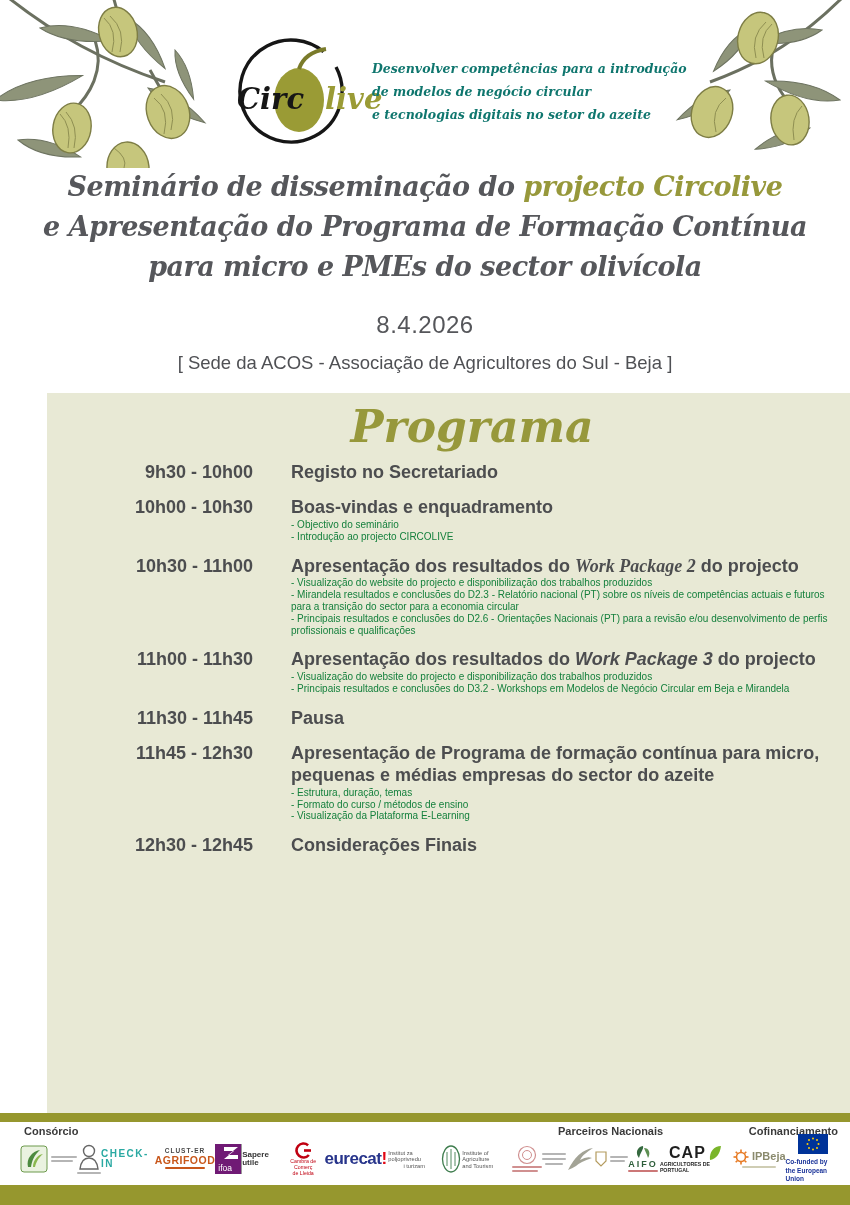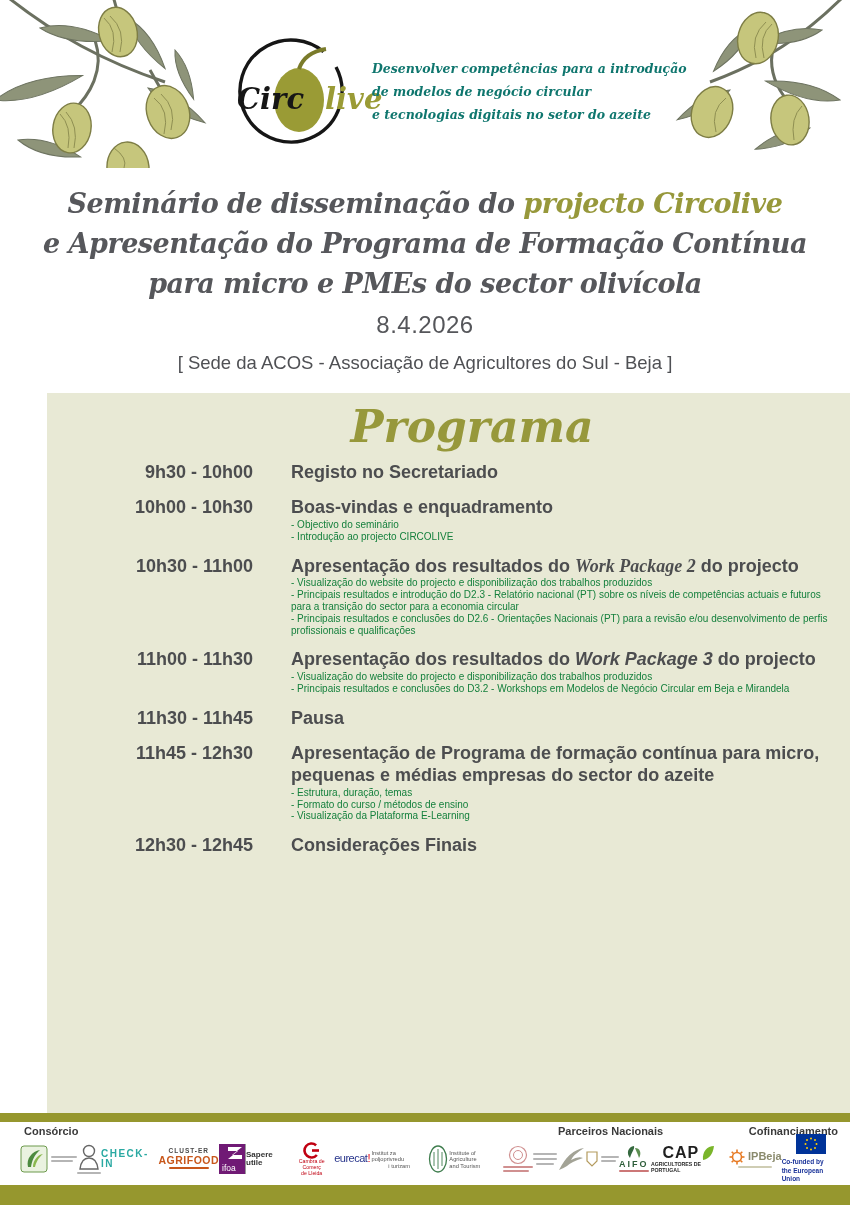--- a/index.html
+++ b/index.html
@@ -10,21 +10,21 @@
   .branch { position:absolute; top:0; pointer-events:none; }
   .branch-left  { left:0; }
   .branch-right { right:0; transform:scaleX(-1); }
 
   .logo-wrap { position:absolute; left:233px; top:34px; width:155px; height:118px; }
 
   .tagline { position:absolute; left:372px; top:57px; width:300px;
              font-family:"DejaVu Serif", serif; font-style:italic; font-weight:700;
              font-size:12.5px; line-height:23px; color:#0f766e; white-space:nowrap; }
 
-  .title-block { position:absolute; top:184px; left:0; width:850px; text-align:center;
+  .title-block { position:absolute; top:167px; left:0; width:850px; text-align:center;
                  font-family:"DejaVu Serif", serif; font-style:italic; font-weight:700;
                  font-size:27px; line-height:40px; color:#56575b; letter-spacing:-0.5px; }
   .title-accent { color:#97983b; }
 
   .date-line { position:absolute; top:311px; left:0; width:850px; text-align:center;
                font-size:24px; font-weight:500; color:#55565a; letter-spacing:0.5px; }
   .location-line { position:absolute; top:352px; left:0; width:850px; text-align:center;
                    font-size:18.5px; color:#4f5054; }
 
   
@@ -54,21 +54,21 @@
   .tbar { display:block; height:2px; background:#b5b5b5; border-radius:1px; margin:1.5px 0; }
   .checkin { font-size:10px; font-weight:700; letter-spacing:1.5px; color:#2aa9a2; }
   .cluster-top { font-size:6.5px; font-weight:700; letter-spacing:1px; color:#4a4a4a; }
   .cluster-main { font-size:10.5px; font-weight:800; color:#c8571b; letter-spacing:0.5px; }
   .ifoa-box { width:26px; height:30px; background:#701a75; position:relative; }
   .ifoa-box svg { position:absolute; top:2px; right:2px; }
   .ifoa-text { position:absolute; left:3px; bottom:1px; color:#fff; font-size:8.5px; }
   .vdiv { width:1px; height:30px; background:#9a9a9a; }
   .sapere { font-size:8px; font-weight:700; color:#333; }
   .cambra-text { font-size:5.5px; color:#c00011; text-align:center; transform:scale(0.95); }
-  .eurecat { font-size:11px; font-weight:400; color:#27348b; letter-spacing:-0.5px; }
+  .eurecat { font-size:17px; font-weight:700; color:#27348b; letter-spacing:-0.5px; }
   .eurecat .mark { color:#e30613; }
   .hr-text, .en-text { font-size:6px; color:#555; text-align:left; transform:scale(0.95); }
   .aifo-text { font-size:9px; font-weight:600; letter-spacing:2px; color:#2e5e3a; }
   .cap-row { display:flex; align-items:flex-start; gap:2px; }
   .cap-text { font-size:16px; font-weight:800; color:#1f1f1f; letter-spacing:1px; }
   .cap-sub { font-size:5.5px; font-weight:700; color:#1f1f1f; background:#fff; transform:scale(0.95); }
   .ipbeja-row { display:flex; align-items:center; gap:3px; }
   .ipbeja-text { font-size:11px; color:#8a8a6d; font-weight:600; }
   .eu-row { display:flex; align-items:center; gap:4px; }
   .eu-text { font-size:6.5px; font-weight:700; color:#1a3399; line-height:1.3; }
@@ -175,21 +175,21 @@
             <div class="ititle"><span>Boas-vindas e enquadramento</span></div>
             <div class="detail">- Objectivo do seminário</div>
             <div class="detail">- Introdução ao projecto CIRCOLIVE</div>
           </div>
         </div>
         <div class="row">
           <div class="time">10h30 - 11h00</div>
           <div>
             <div class="ititle"><span>Apresentação dos resultados do </span><span style="font-style: italic; font-family: Liberation Serif, serif;">Work Package 2</span><span> do projecto</span></div>
             <div class="detail">- Visualização do website do projecto e disponibilização dos trabalhos produzidos</div>
-            <div class="detail">- Principais resultados e introdução do D2.3 - Relatório nacional (PT) sobre os níveis de competências actuais e futuros para a transição do sector para a economia circular</div>
+            <div class="detail">- Mirandela resultados e conclusões do D2.3 - Relatório nacional (PT) sobre os níveis de competências actuais e futuros para a transição do sector para a economia circular</div>
             <div class="detail">- Principais resultados e conclusões do D2.6 - Orientações Nacionais (PT) para a revisão e/ou desenvolvimento de perfis profissionais e qualificações</div>
           </div>
         </div>
         <div class="row">
           <div class="time">11h00 - 11h30</div>
           <div>
             <div class="ititle"><span>Apresentação dos resultados do </span><span style="font-style: italic;">Work Package 3</span><span> do projecto</span></div>
             <div class="detail">- Visualização do website do projecto e disponibilização dos trabalhos produzidos</div>
             <div class="detail"> - Principais resultados e conclusões do D3.2 - Workshops em Modelos de Negócio Circular em Beja e Mirandela</div>
           </div>

